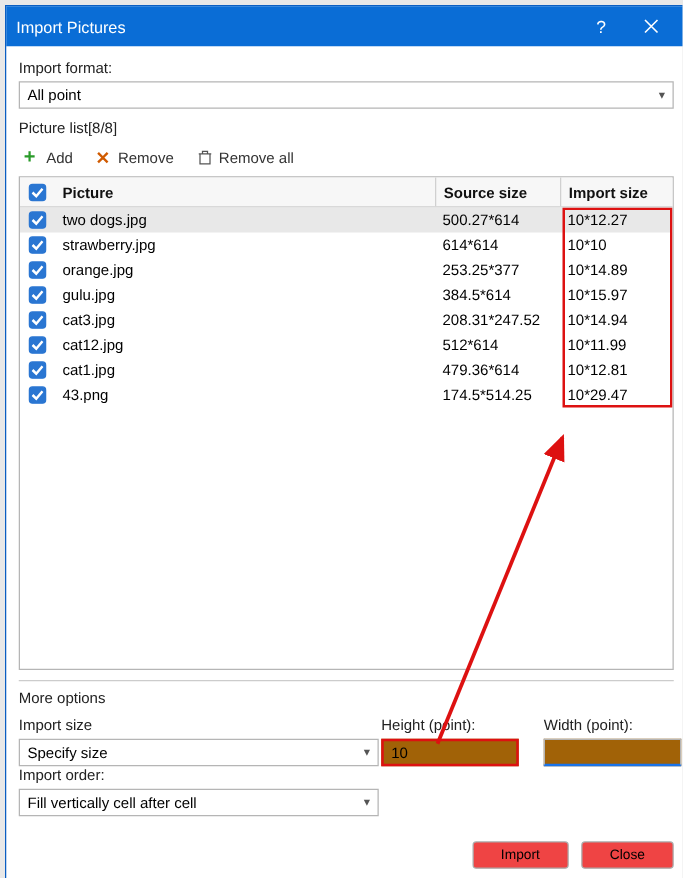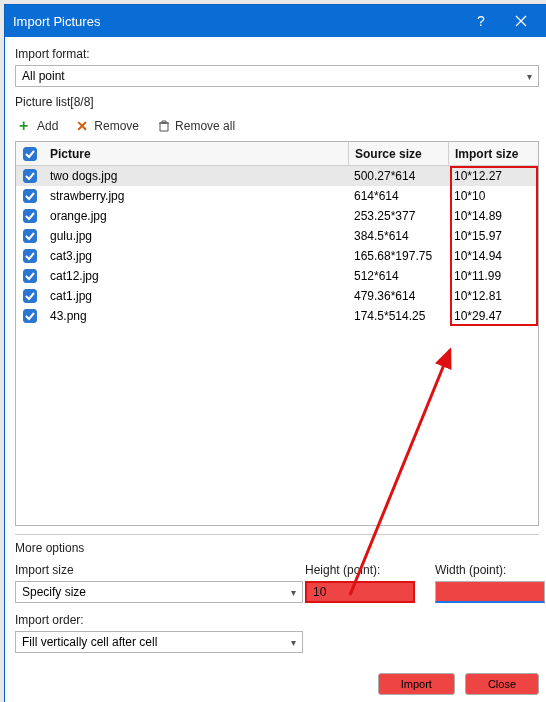--- a/index.html
+++ b/index.html
@@ -29,21 +29,21 @@
   .grid-body { overflow: auto; flex: 1; position: relative; }
   .grow { display: flex; height: 20px; font-size: 12px; align-items: center; }
   .grow.sel { background: #e8e8e8; }
   .chk { width: 14px; height: 14px; border: 1px solid #2a76d2; border-radius: 3px; background: #2a76d2; display: inline-flex; align-items: center; justify-content: center; }
   .chk svg { width: 10px; height: 10px; }
   .highlight-col { position: absolute; border: 2px solid #d11; pointer-events: none; }
   .more-sec { border-top: 1px solid #ccc; margin-top: 8px; padding-top: 6px; }
   .opts-row { display: flex; gap: 20px; margin-top: 4px; }
   .opt-block { display: flex; flex-direction: column; }
   .opt-block .label { margin-bottom: 4px; }
-  .text-input { border: 1px solid #b5b5b5; height: 22px; padding: 3px 6px; font-size: 12px; background: #ef4444; }
+  .text-input { border: 1px solid #b5b5b5; height: 22px; padding: 3px 6px; font-size: 12px; background: #a16207; }
   .text-input.hi { border: 2px solid #d11; }
   .text-input.active { border-bottom: 2px solid #1a73e8; }
   .form-combo { width: 288px; }
   .footer { display: flex; justify-content: flex-end; gap: 10px; padding: 10px; }
   .btn { border: 1px solid #aaa; background: #ef4444; padding: 4px 22px; font-size: 11px; border-radius: 3px; }
   .arrow-svg { position: absolute; pointer-events: none; }
 </style>
 </head>
 <body>
 
@@ -152,21 +152,21 @@
           </div>
           <div class="grow">
             <div class="gcell col-chk">
               <span class="chk">
                 <svg viewBox="0 0 10 10">
                   <path d="M1 5 L4 8 L9 2" stroke="#fff" stroke-width="2" fill="none"></path>
                 </svg>
               </span>
             </div>
             <div class="gcell col-pic">cat3.jpg</div>
-            <div class="gcell col-src">165.68*197.75</div>
+            <div class="gcell col-src">208.31*247.52</div>
             <div class="gcell col-imp">10*14.94</div>
           </div>
           <div class="grow">
             <div class="gcell col-chk">
               <span class="chk">
                 <svg viewBox="0 0 10 10">
                   <path d="M1 5 L4 8 L9 2" stroke="#fff" stroke-width="2" fill="none"></path>
                 </svg>
               </span>
             </div>
@@ -216,21 +216,21 @@
         <div class="opt-block" style="width:110px; position:relative;">
           <div class="label">Height (point):</div>
           <input class="text-input hi" value="10" style="">
         </div>
         <div class="opt-block" style="width:110px;">
           <div class="label">Width (point):</div>
           <input class="text-input active" value="" style="">
         </div>
       </div>
 
-      <div class="opt-block" style="margin-top:10px; width:270px;">
+      <div class="opt-block" style="width:270px;">
         <div class="label">Import order:</div>
         <div class="combo form-combo">
           <span>Fill vertically cell after cell</span>
           <span class="chev">▾</span>
         </div>
       </div>
     </div>
   </div>
 
   <div class="footer">

